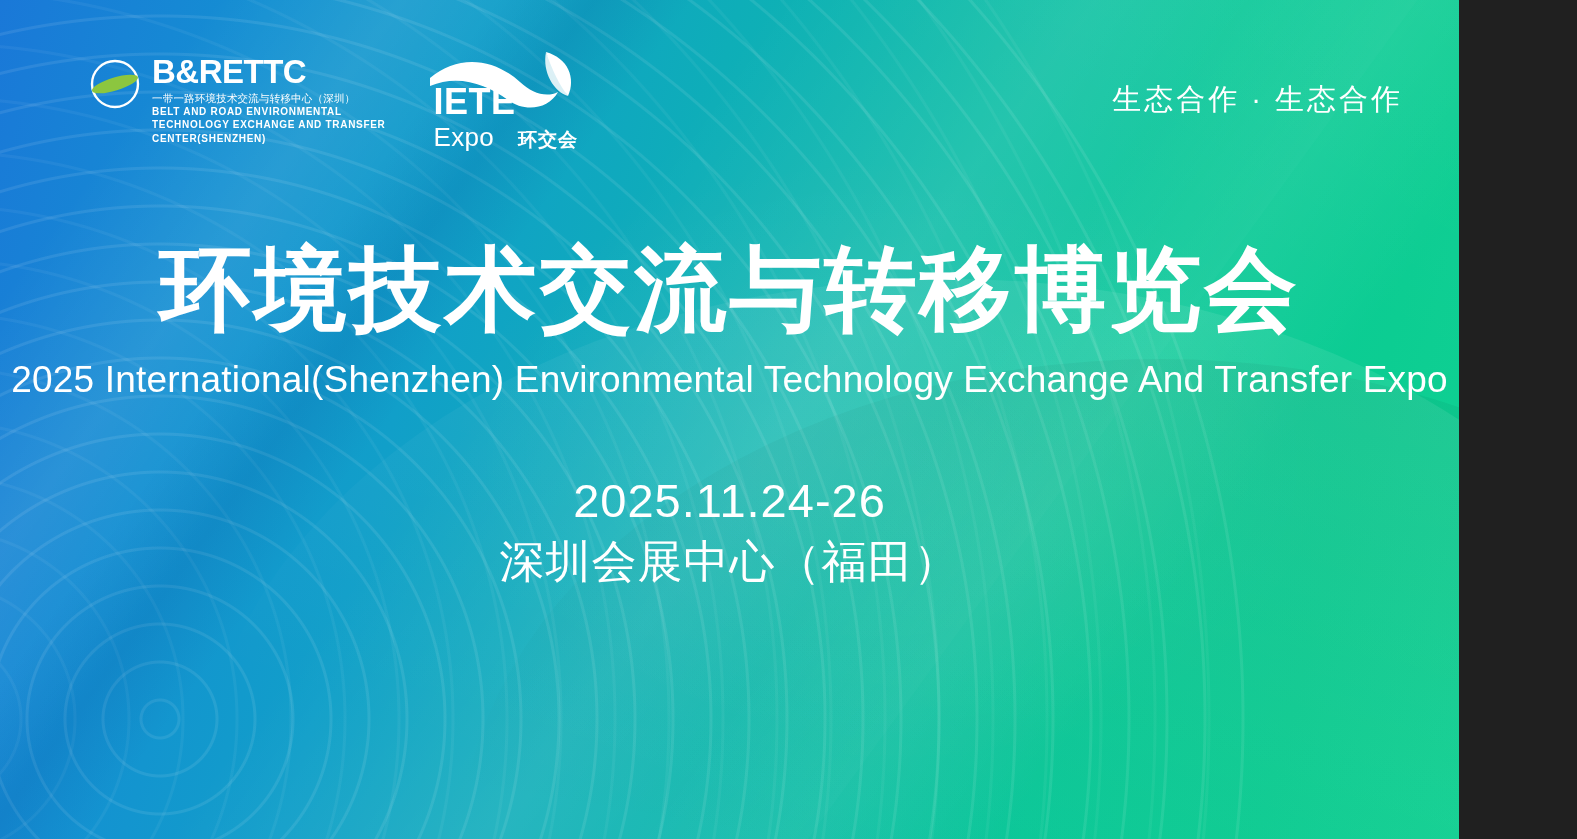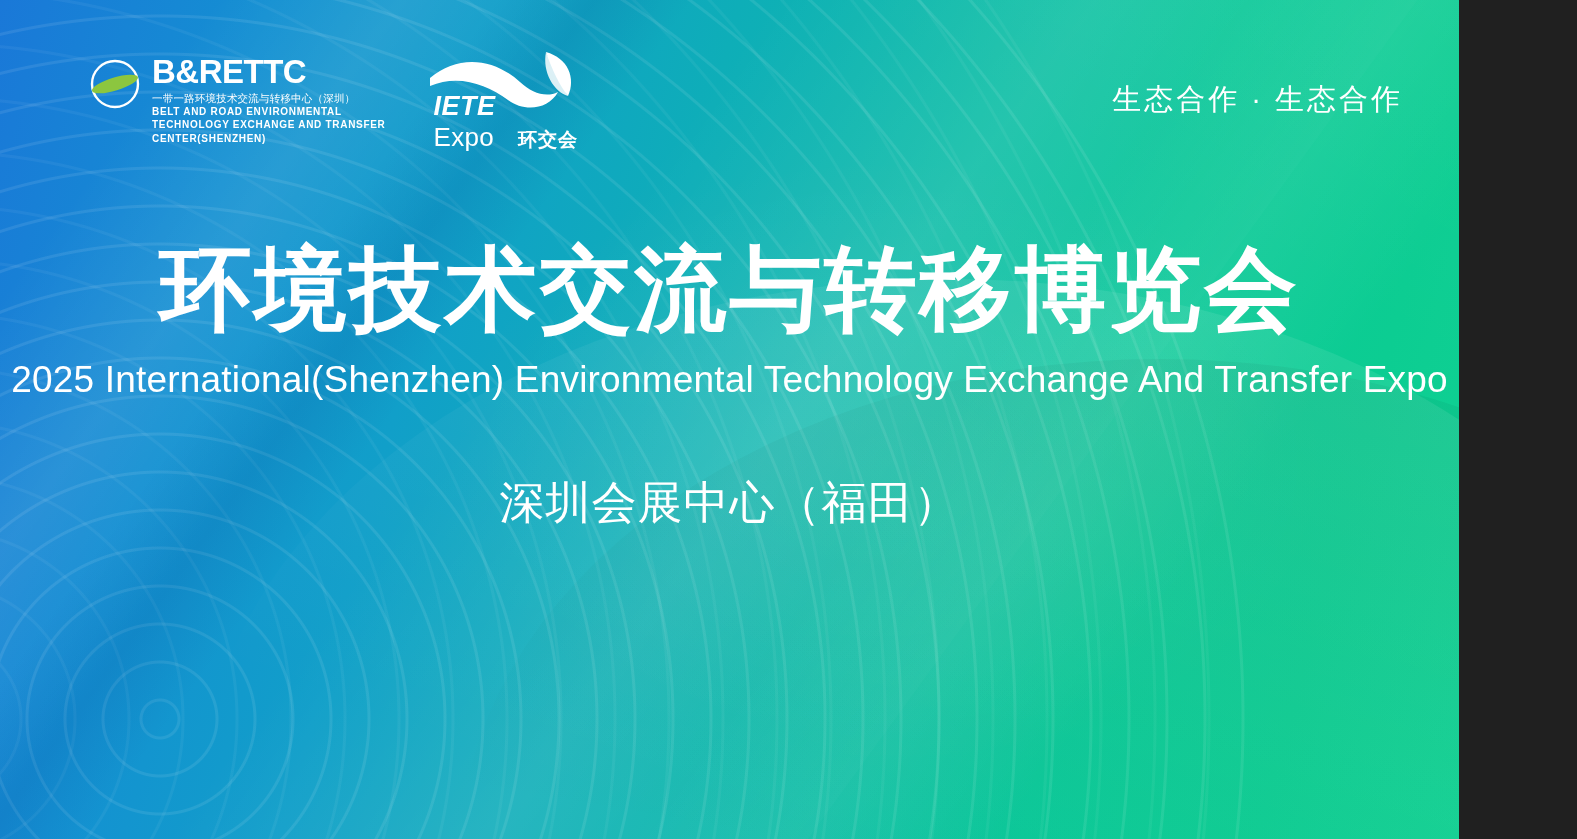--- a/index.html
+++ b/index.html
@@ -185,21 +185,21 @@
   .iete-swoosh { position: absolute; top: 0; left: 0; }
   .iete-text {
     position: absolute;
     left: 6px;
     bottom: 2px;
     display: flex;
     flex-direction: column;
     line-height: 1;
   }
   .iete-line1 {
-    color: #fff; font-size: 27px; font-weight: bold; letter-spacing: .5px; font-style: italic;
+    color: #fff; font-size: 36px; font-weight: bold; letter-spacing: .5px;
   }
   .iete-line2 {
     display: flex; align-items: baseline; gap: 24px; margin-top: 4px;
   }
   .iete-expo { color: #fff; font-size: 26px; letter-spacing: .3px; }
   .iete-cn { color: #fff; font-size: 19px; font-weight: bold; letter-spacing: 1px; }
 
   .slogan {
     margin-left: auto;
     color: #ffffff;
@@ -315,17 +315,18 @@
 
     </div>
 
     <div class="slogan">生态合作 · 生态合作</div>
   </div>
 
   <div class="main">
     <div class="title-cn2">环境技术交流与转移博览会</div>
     <div class="title-en">2025 International(Shenzhen) Environmental Technology Exchange And Transfer Expo</div>
     <div class="event-info">
+      <div class="event-date">2025.11.24-26</div>
       <div class="event-venue">深圳会展中心（福田）</div>
     </div>
   </div>
 
 </div>
 
 </body></html>

